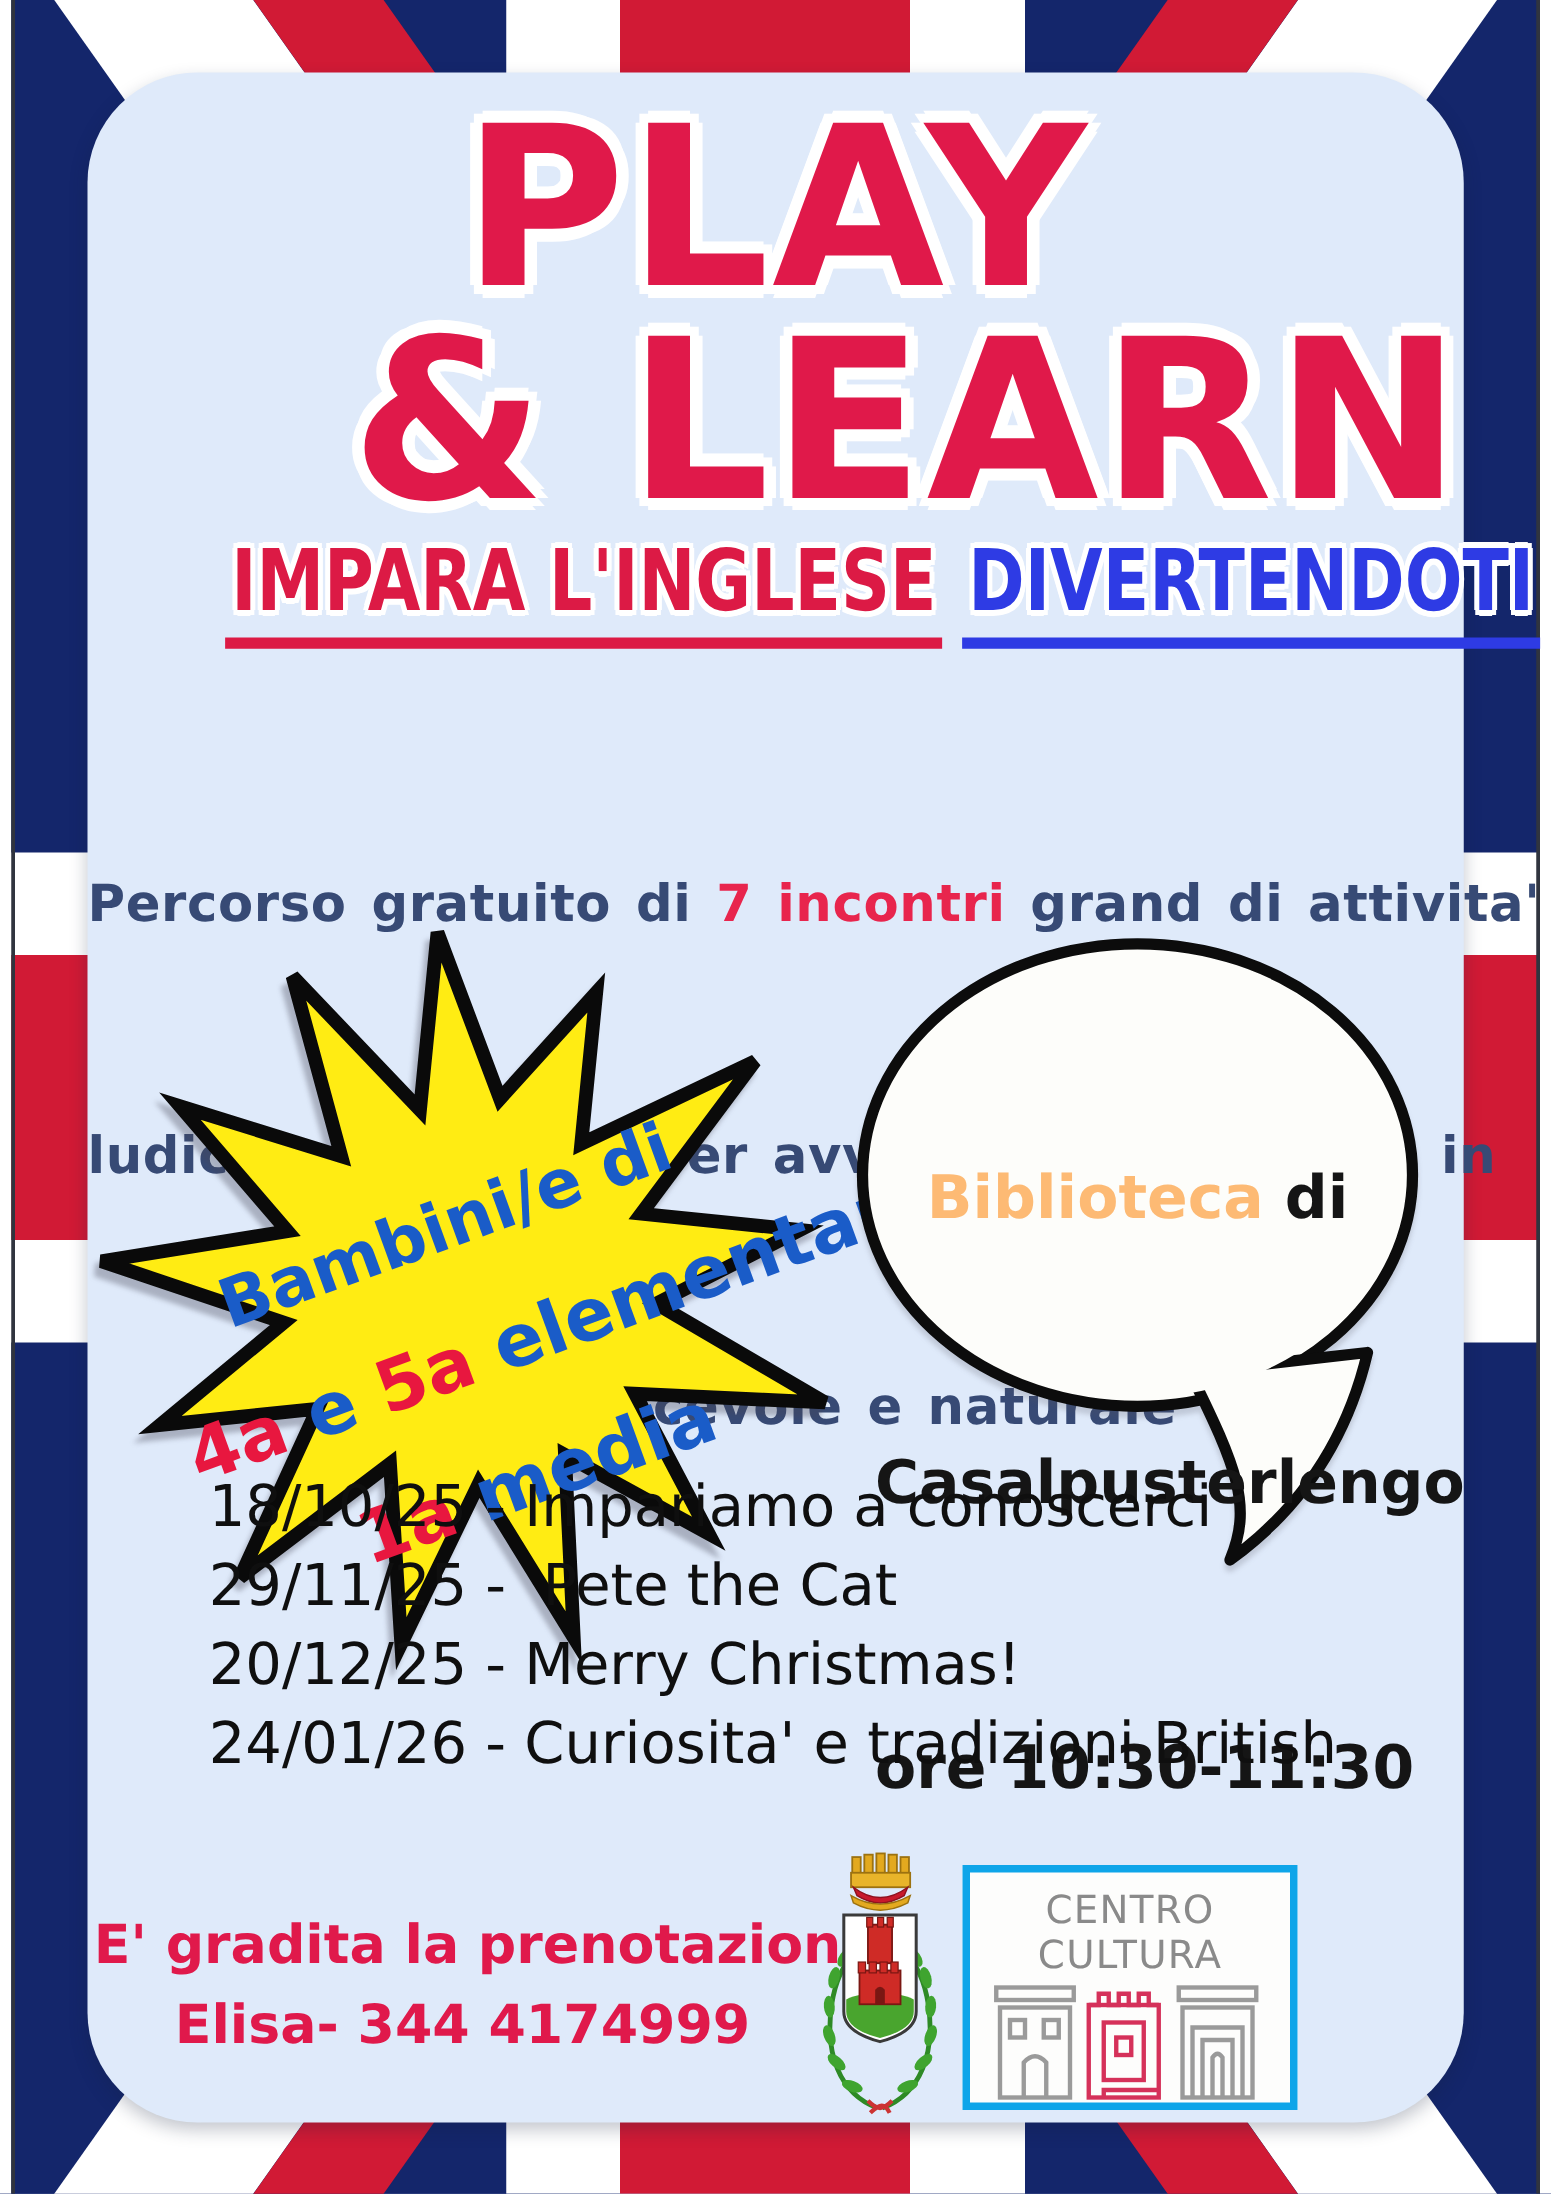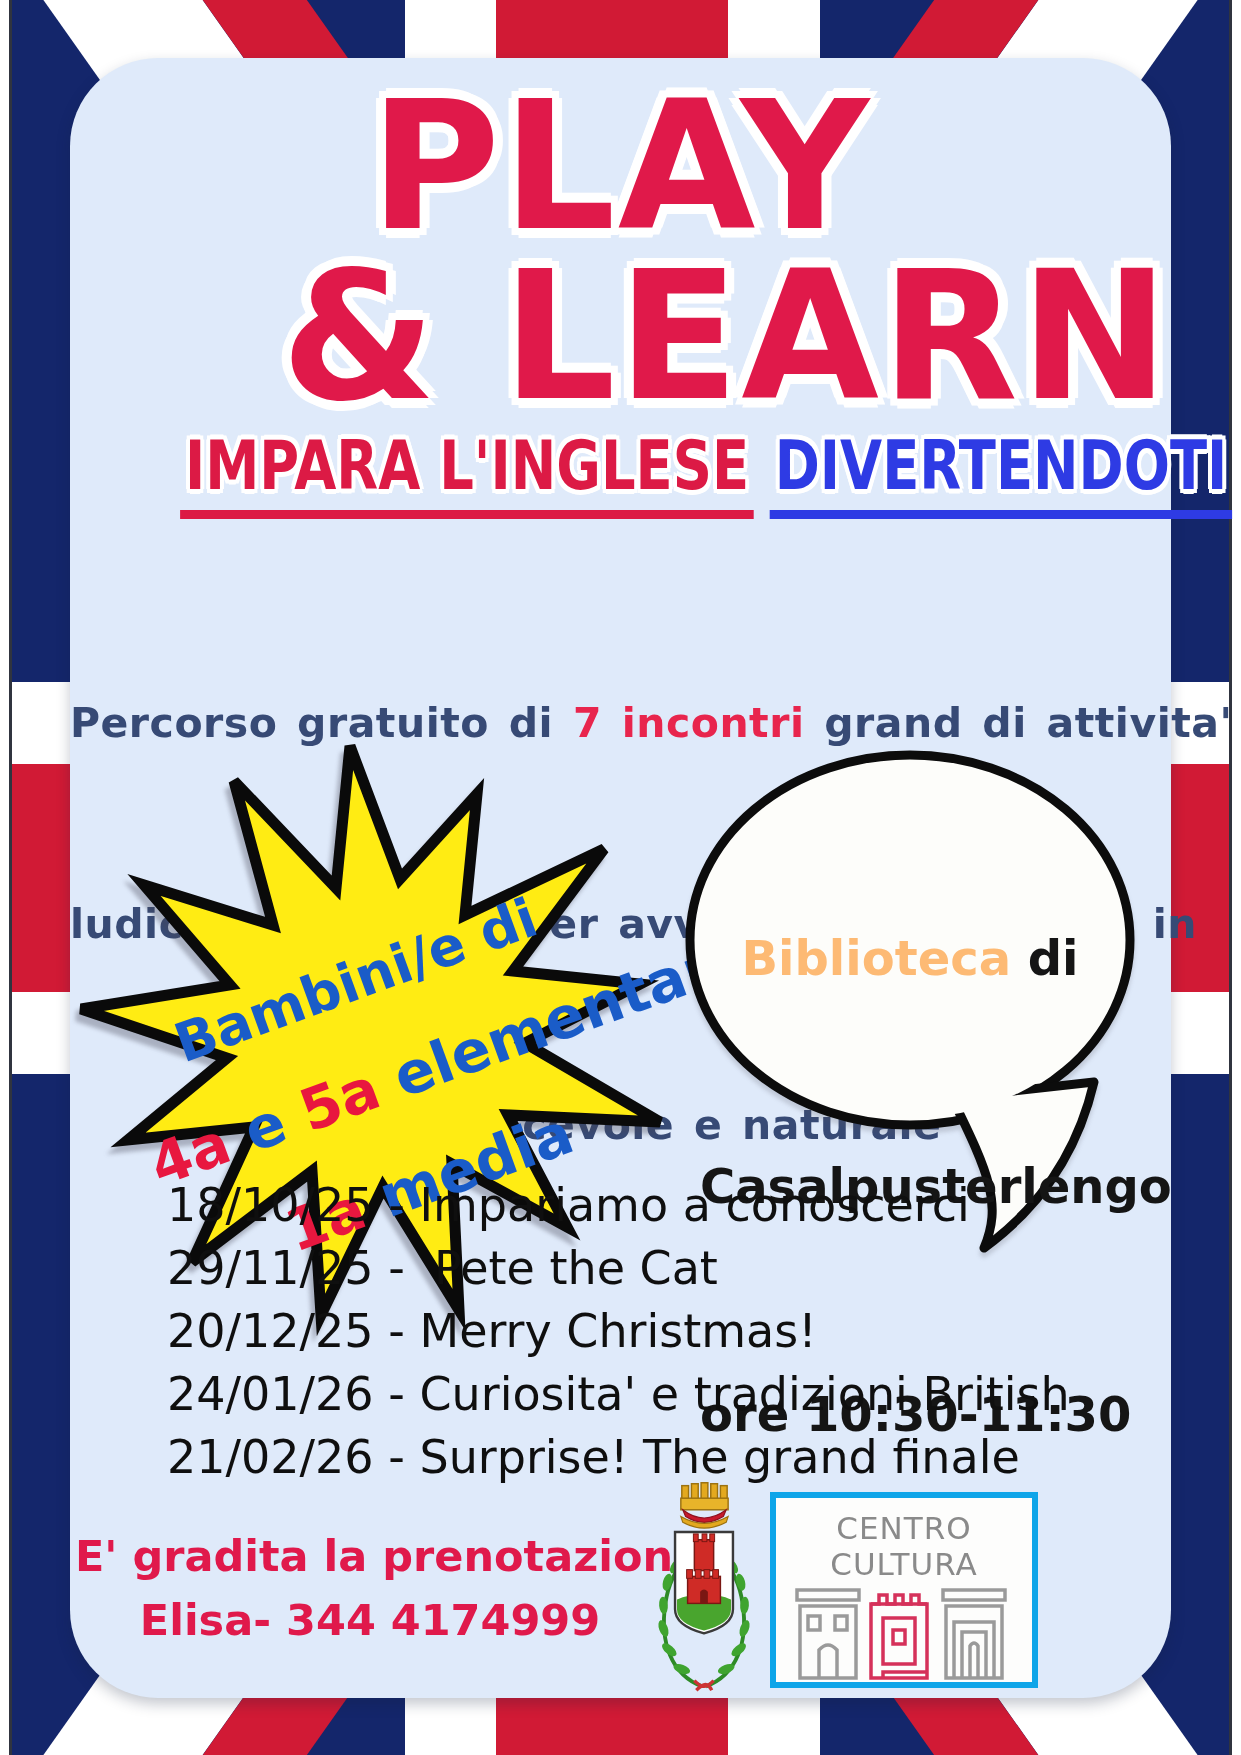--- a/index.html
+++ b/index.html
@@ -161,21 +161,20 @@
   <div><span class="bubble-hl">Biblioteca</span><span> di</span></div>
   <div>Casalpusterlengo</div>
   <div>ore 10:30-11:30</div>
 </div>
 
 <ul class="schedule">
   <li><span>18/10/25</span><span> - </span><span>Impariamo a conoscerci</span></li>
   <li><span>29/11/25</span><span> - </span><span> Pete the Cat</span></li>
   <li><span>20/12/25</span><span> - </span><span>Merry Christmas!</span></li>
   <li><span>24/01/26</span><span> - </span><span>Curiosita' e tradizioni British</span></li>
-  <li><span>21/02/26</span><span> - </span><span>Surprise! The grand finale</span></li>
 </ul>
 
 <div class="booking">
   <div>E' gradita la prenotazione.</div>
   <div>Elisa- 344 4174999</div>
 </div>
 
 <svg id="crest" viewBox="0 0 120 230">
 
   <g>

